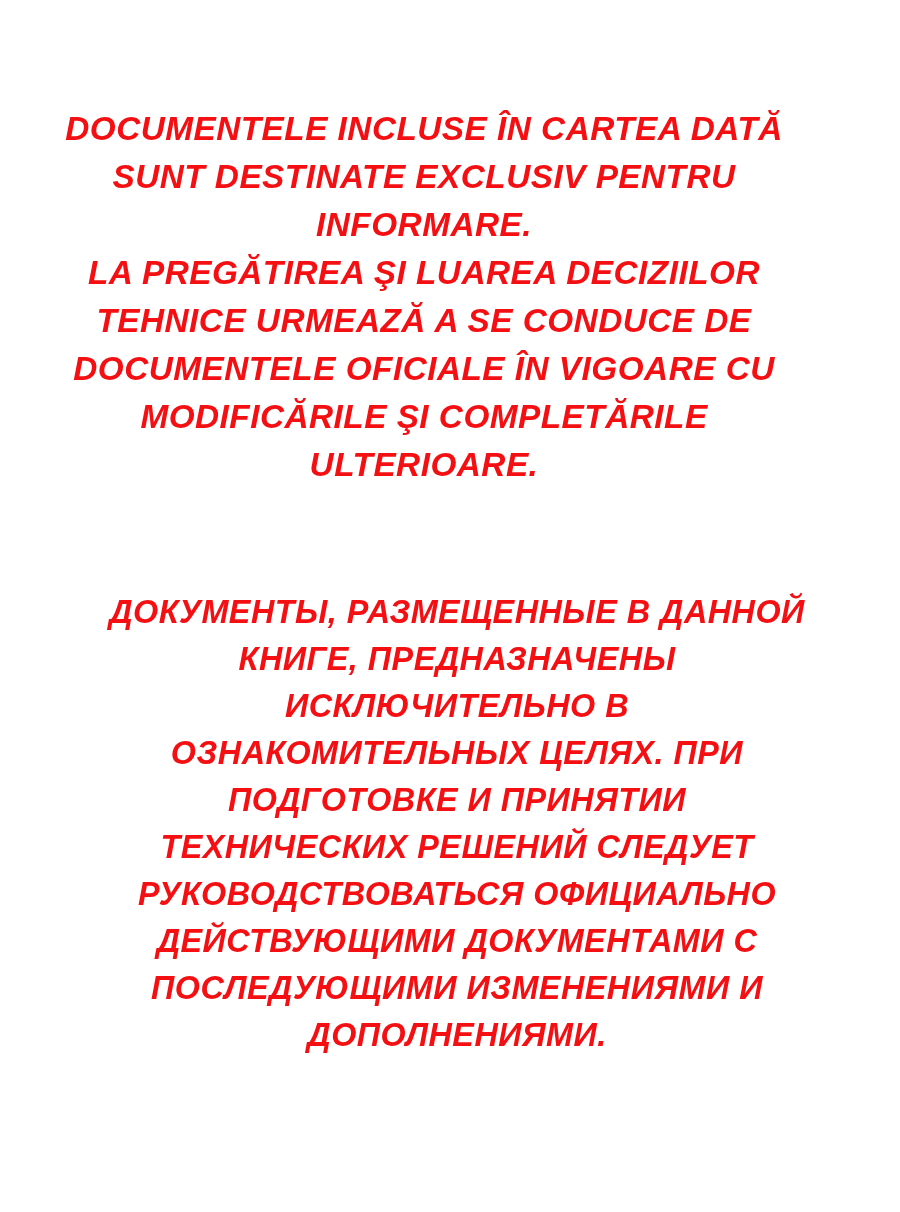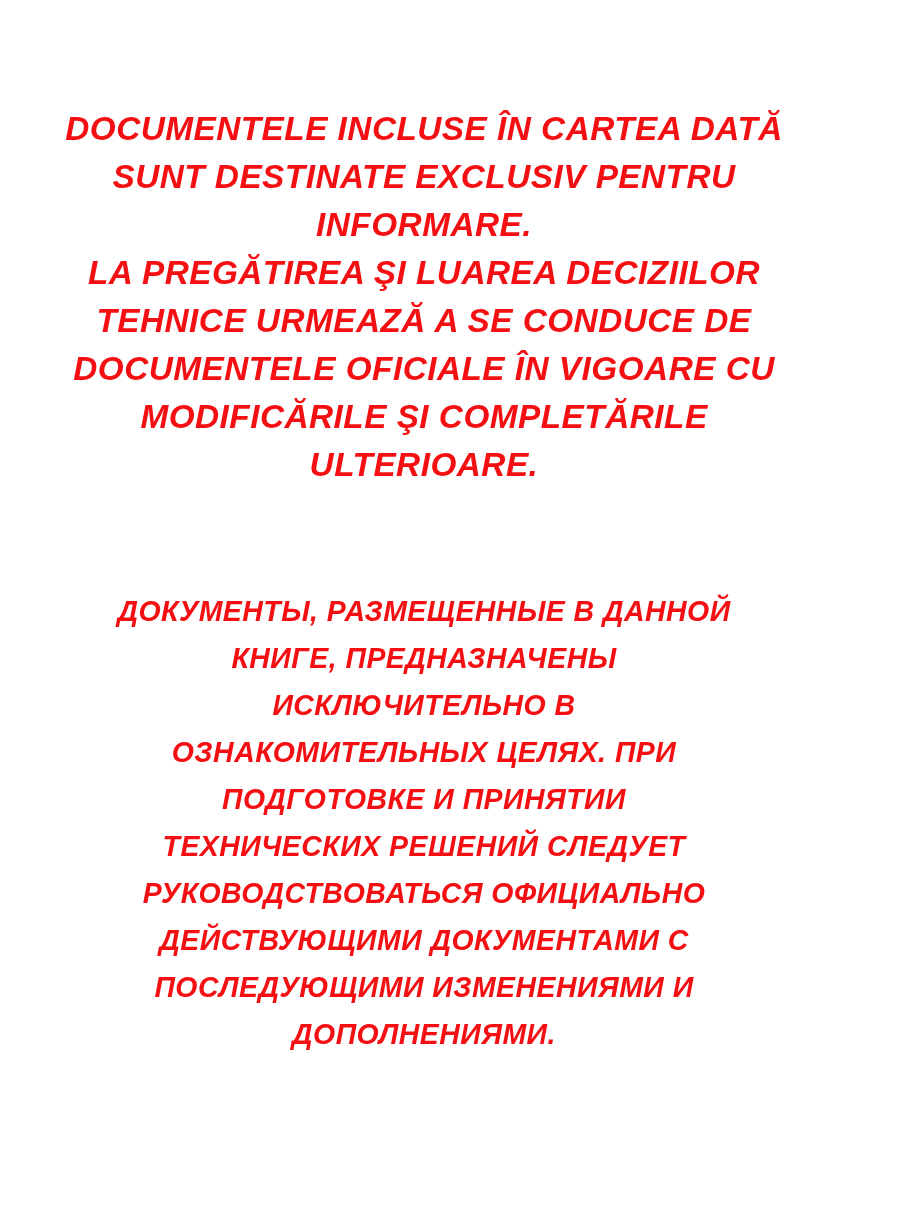--- a/index.html
+++ b/index.html
@@ -32,22 +32,23 @@
     letter-spacing: 0.5px;
     -webkit-font-smoothing: none;
   }
   #notice-ro {
     top: 104px;
     font-size: 34px;
     line-height: 48px;
   }
   #notice-ru {
     top: 588px;
-    font-size: 29px;
+    font-size: 33px;
     line-height: 47px;
+    padding-left: 33px;
   }
   .notice-line {
     display: block;
     white-space: nowrap;
   }
   #notice-ro .notice-line {
     transform: scaleX(0.98);
   }
   #notice-ru .notice-line {
     transform: scaleX(0.98);

